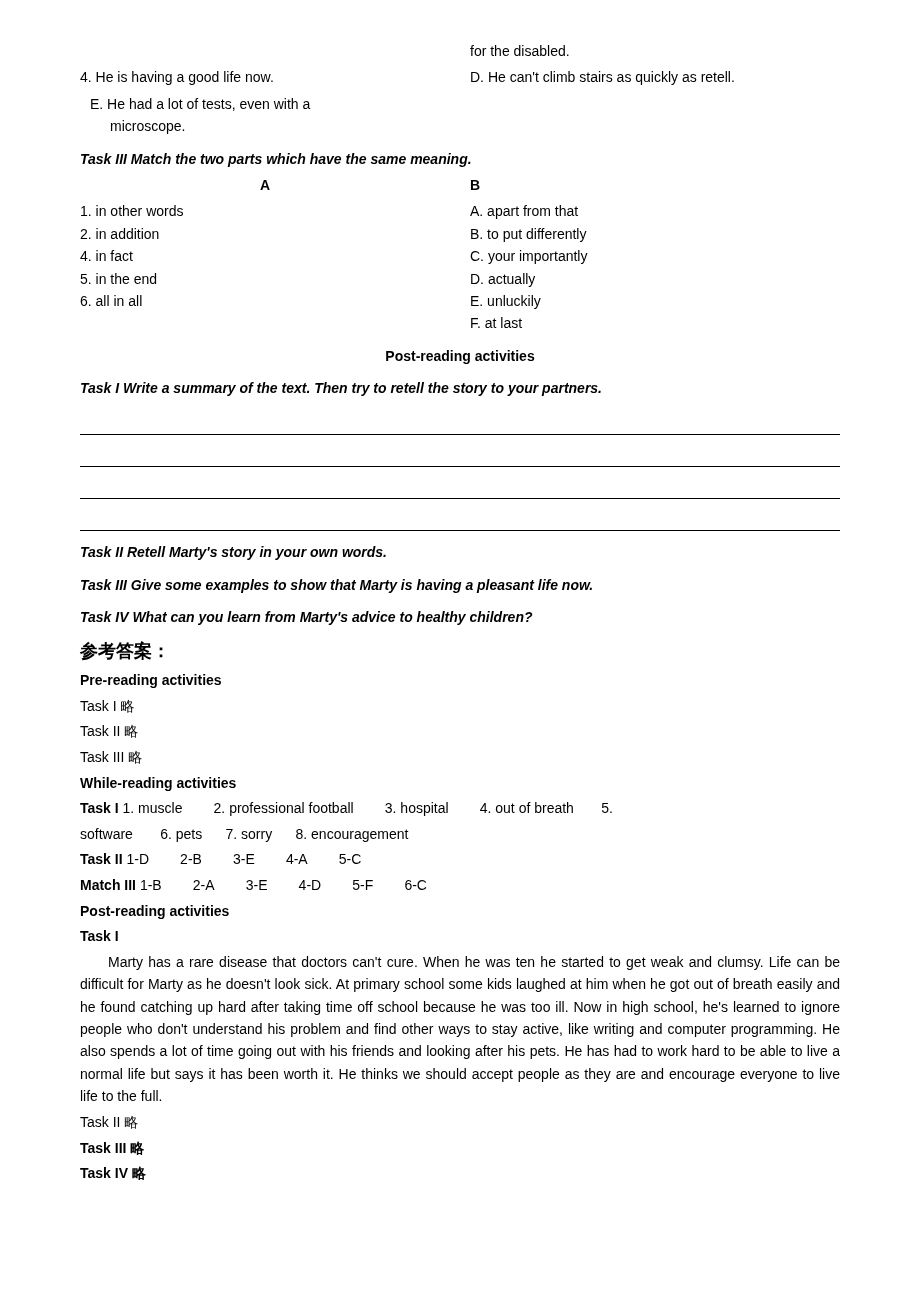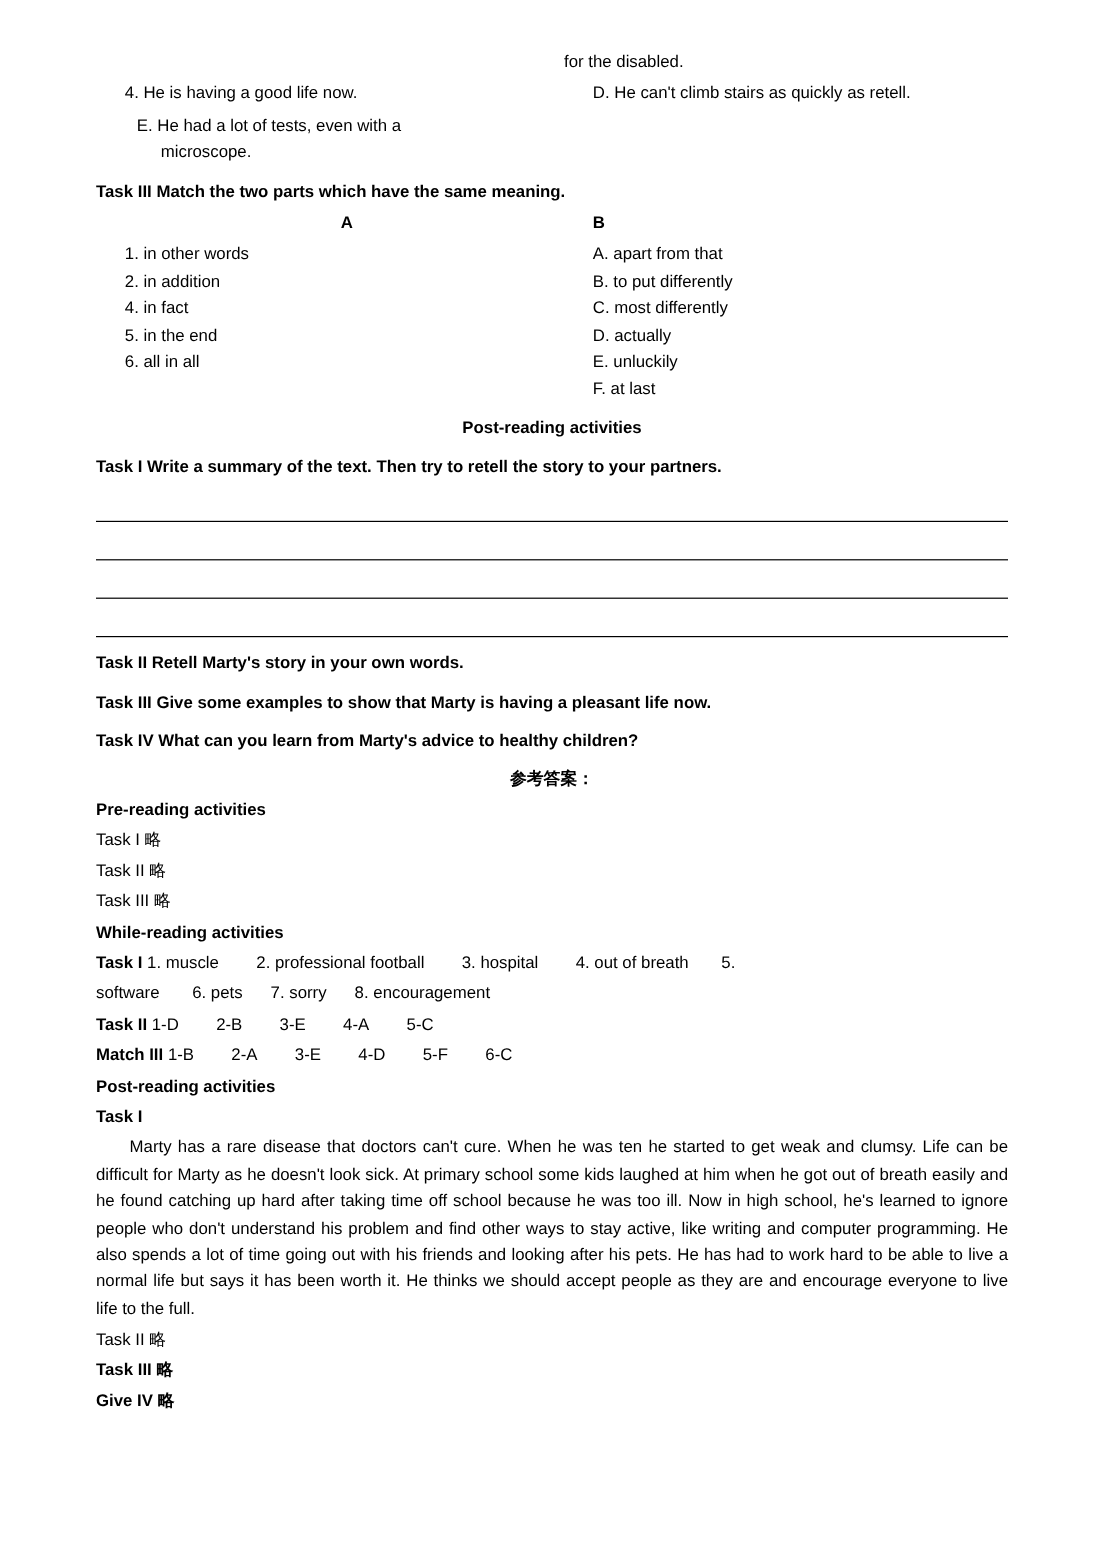--- a/index.html
+++ b/index.html
@@ -17,21 +17,20 @@
       padding: 40px 80px 40px 80px;
       line-height: 1.6;
     }
     .page-content {
       width: 100%;
     }
     .two-col {
       display: flex;
       width: 100%;
       margin-bottom: 4px;
-      margin-left: 24px;
     }
     .col-left {
       width: 50%;
       padding-right: 10px;
     }
     .col-right {
       width: 50%;
       padding-left: 10px;
     }
     .indent {
@@ -44,35 +43,35 @@
       text-align: center;
     }
     .section-title {
       font-weight: bold;
       text-align: center;
       margin: 10px 0 4px 0;
     }
     .task-header {
       font-weight: bold;
       margin: 10px 0 4px 0;
+      font-style: italic;
     }
     .writing-lines {
       margin: 8px 0;
     }
     .writing-line {
       border-bottom: 1px solid #000;
       height: 28px;
       margin-bottom: 4px;
       width: 100%;
     }
     .chinese-title {
-      font-size: 14px;
+      font-size: 18px;
       font-weight: bold;
       margin: 8px 0 4px 0;
-      text-align: center;
     }
     .task-line {
       margin-bottom: 3px;
     }
     .paragraph-indent {
       text-indent: 2em;
       text-align: justify;
       margin-bottom: 4px;
     }
     .col-b-header {
@@ -119,21 +118,21 @@
     <div class="col-left">
       <div>1. in other words</div>
       <div>2. in addition</div>
       <div>4. in fact</div>
       <div>5. in the end</div>
       <div>6. all in all</div>
     </div>
     <div class="col-right">
       <div>A. apart from that</div>
       <div>B. to put differently</div>
-      <div>C. most differently</div>
+      <div>C. your importantly</div>
       <div>D. actually</div>
       <div>E. unluckily</div>
       <div>F. at last</div>
     </div>
   </div>
 
   <div class="section-title">Post-reading activities</div>
 
   <div class="task-header">Task I Write a summary of the text. Then try to retell the story to your partners.</div>
 
@@ -187,16 +186,16 @@
 
   <div class="task-line">
     <span>Task II  略</span>
   </div>
 
   <div class="bold task-line">
     <span>Task III  略</span>
   </div>
 
   <div class="bold task-line">
-    <span>Give IV  略</span>
+    <span>Task IV  略</span>
   </div>
 
 </div>
 
 </body></html>

